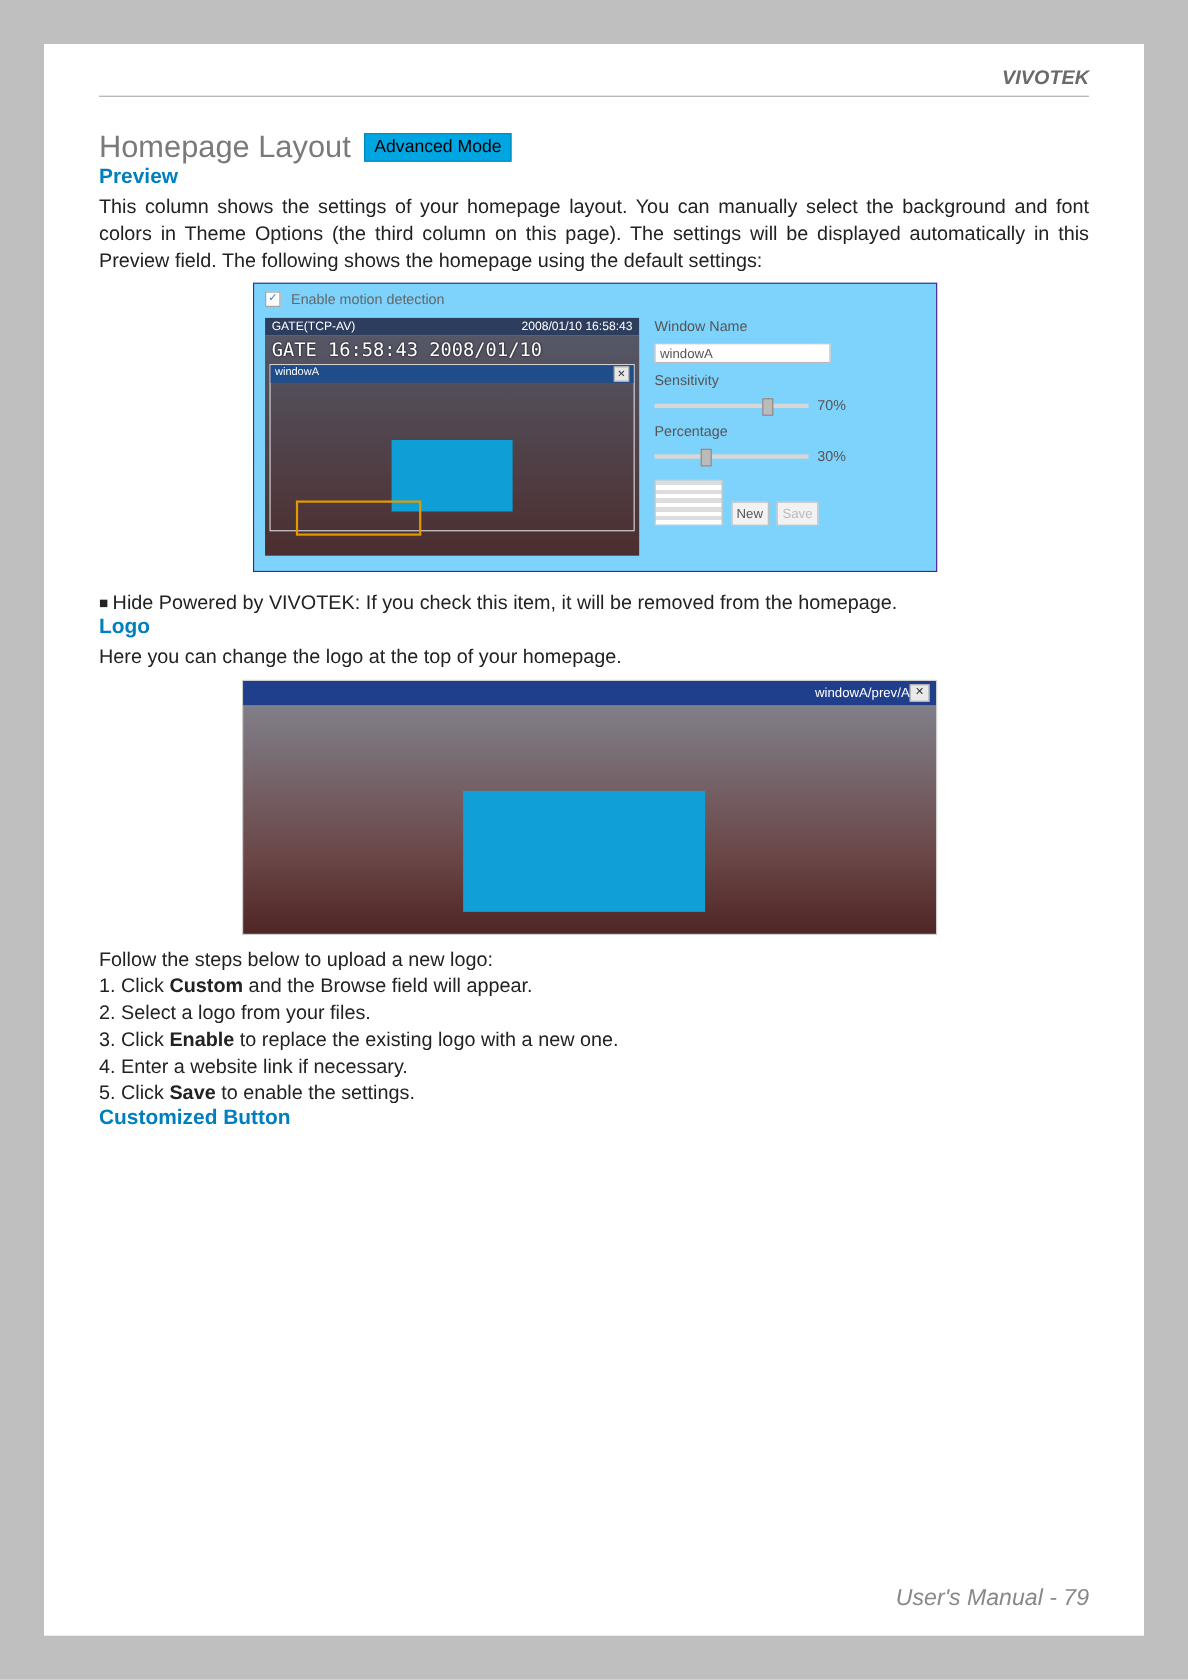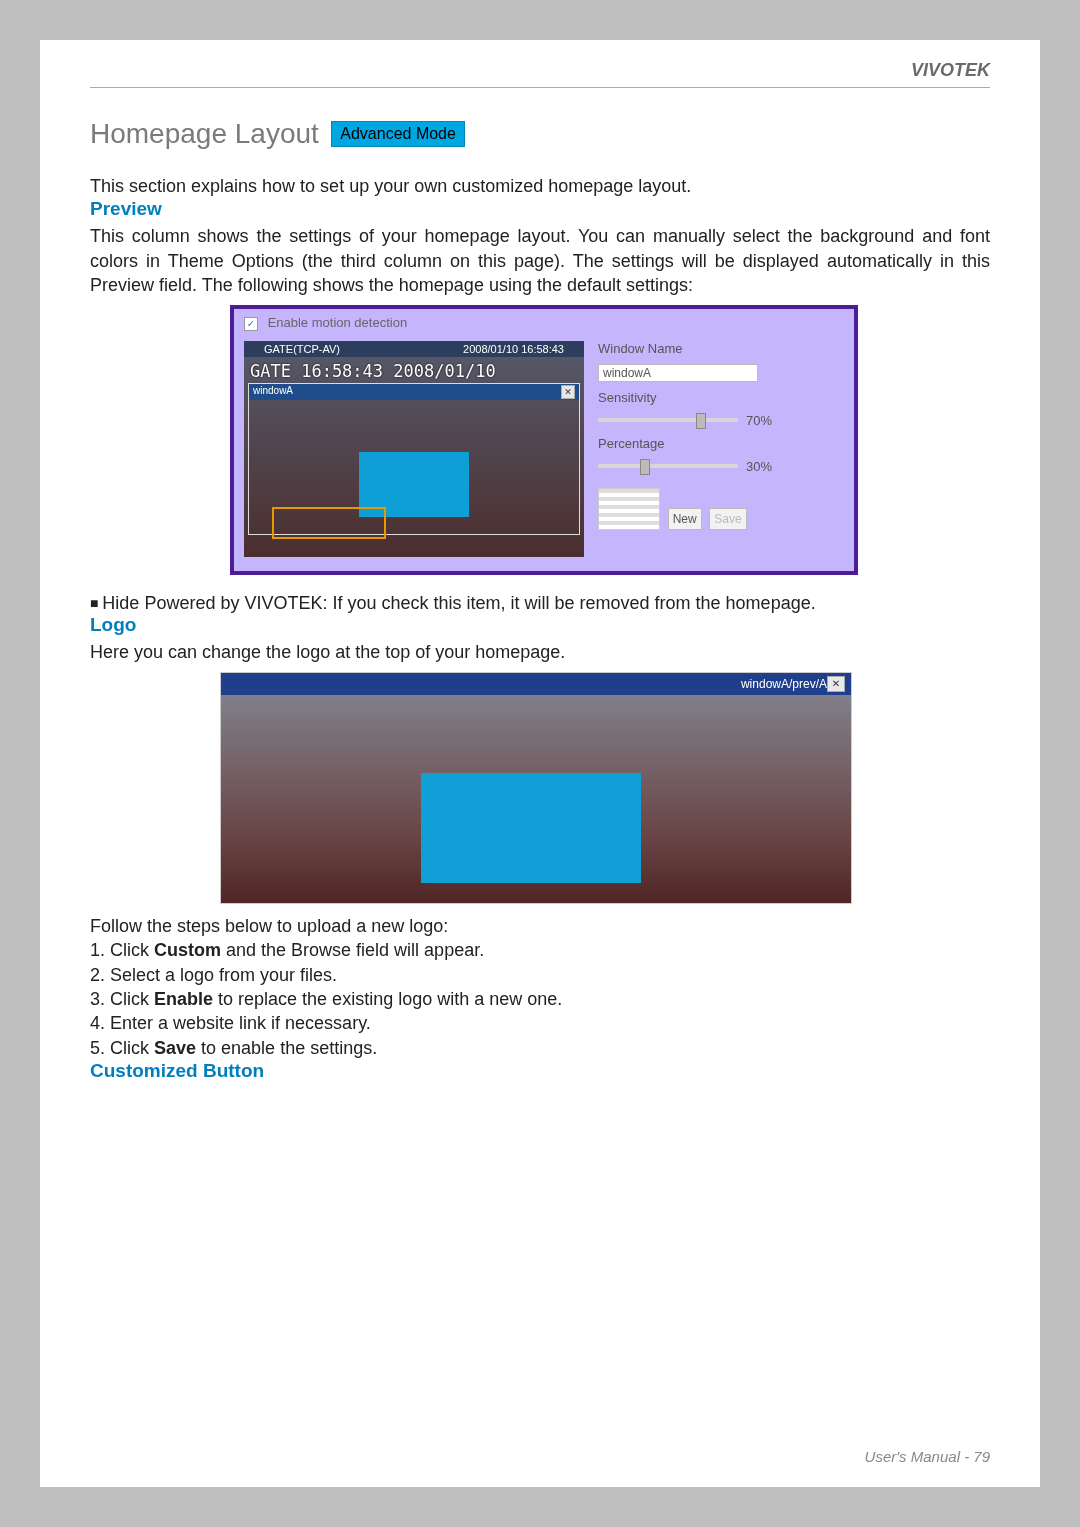--- a/index.html
+++ b/index.html
@@ -64,28 +64,28 @@
     vertical-align: 1px;
   }
   .steps { font-size: 18px; line-height: 1.35; margin-top: 4px; }
   .bold-inline { font-weight: bold; }
   .footer {
     position: absolute;
     bottom: 22px;
     right: 50px;
     font-style: italic;
     color: #888;
-    font-size: 15px;
+    font-size: 21px;
   }
   
   .screenshot1 {
     width: 620px;
     margin: 8px auto 16px 140px;
-    border: 4px solid #4c1d95;
-    background: #c4b5fd;
+    border: 1px solid #4c1d95;
+    background: #7dd3fc;
     font-size: 13px;
     color: #666;
   }
   .sc1-top {
     padding: 6px 10px;
   }
   .sc1-check {
     display:inline-block;
     width:12px;height:12px;
     border:1px solid #999;
@@ -103,21 +103,21 @@
     gap:14px;
   }
   .sc1-video {
     width: 340px;
     position: relative;
   }
   .sc1-video-title {
     background:#2d3d5d;
     color:#fff;
     font-size:11px;
-    padding:2px 20px;
+    padding:2px 6px;
     display:flex;
     justify-content:space-between;
   }
   .sc1-video-area {
     height: 200px;
     background:
       linear-gradient(180deg, rgba(80,90,110,0.8), rgba(70,40,40,0.85)),
       #6a4d4d;
     position:relative;
     overflow:hidden;
@@ -253,21 +253,20 @@
 
 <div class="page">
 
   <div class="brand-header">VIVOTEK</div>
 
   <div>
     <span class="section-title">Homepage Layout</span>
     <span class="mode-badge">Advanced Mode</span>
   </div>
 
-  <div class="body-text">This section explains how to set up your own customized homepage layout.</div>
 
   <div class="sub-heading">Preview</div>
   <div class="body-text justify" style="margin-top:2px;">This column shows the settings of your homepage layout. You can manually select the background and font colors in Theme Options (the third column on this page). The settings will be displayed automatically in this Preview field. The following shows the homepage using the default settings:</div>
 
   <div class="screenshot1">
     <div class="sc1-top">
       <span class="sc1-check">✓</span>
       <span>Enable motion detection</span>
     </div>
     <div class="sc1-body">

